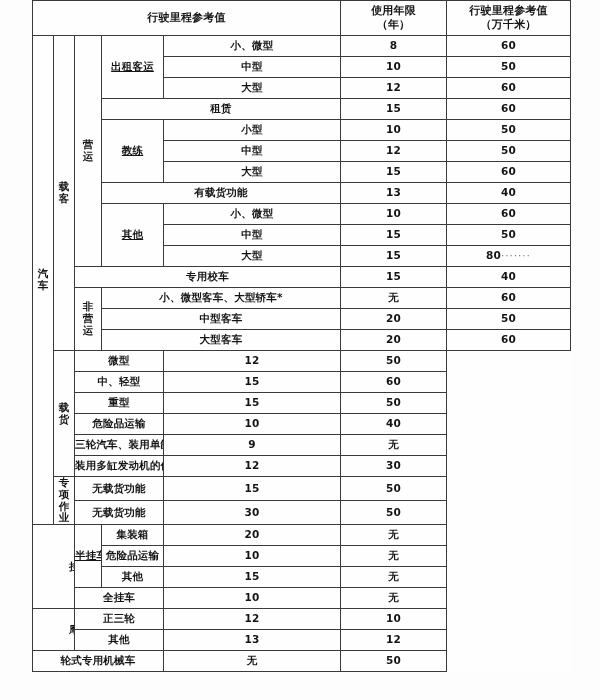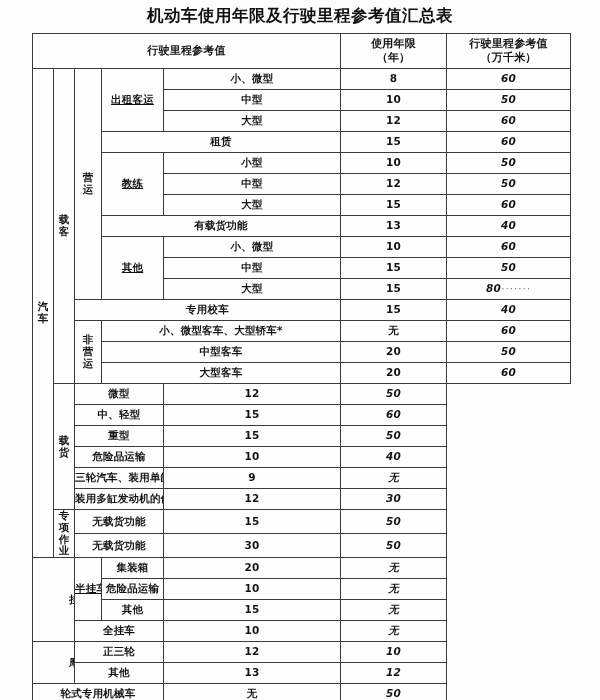--- a/index.html
+++ b/index.html
@@ -72,34 +72,33 @@
     word-break: break-all;
     letter-spacing: 0;
   }
   td.vert .stack {
     display: block;
   }
   td.narrow { width: 22px; }
   td.w2 { width: 26px; }
   td.small { font-size: 9.6px; letter-spacing: 0; }
   td.val { width: 106px; }
-  td.units { width: 124px; font-style: italic; }
+  td.units { width: 124px; }
   .dots {
     font-weight: normal;
     letter-spacing: 1.4px;
     font-size: 9px;
     color: #666;
   }
 </style>
 </head>
 <body>
 
 <div class="page">
 
-  <div class="doc-title">机动车使用年限及行驶里程参考值汇总表</div>
 
   <div class="tbl-wrap">
       <table class="main">
         <colgroup>
           <col style="width:21px">
           <col style="width:21px">
           <col style="width:27px">
           <col style="width:62px">
           <col style="width:177px">
           <col style="width:106px">

